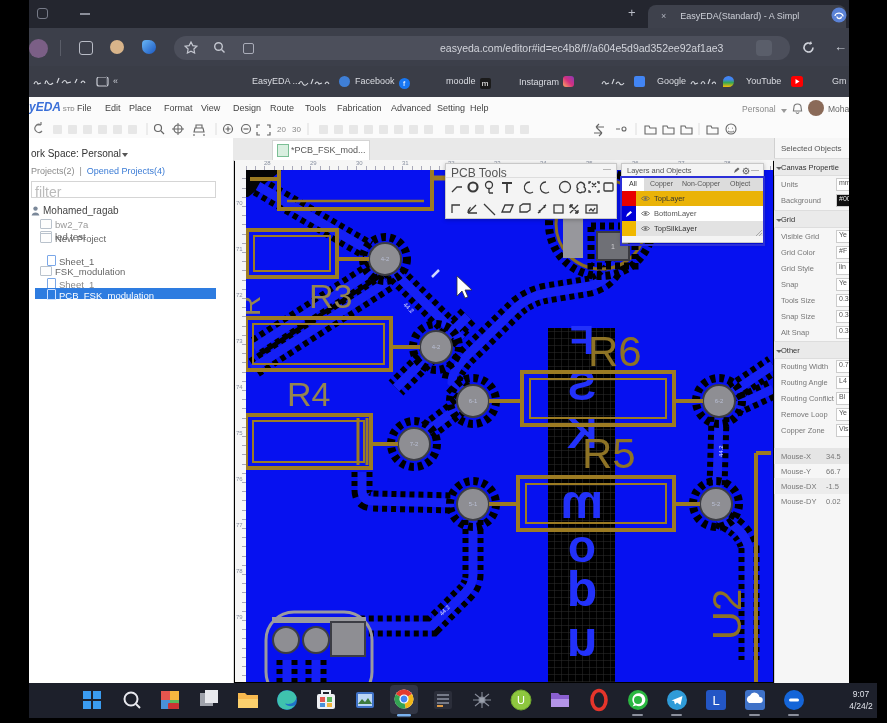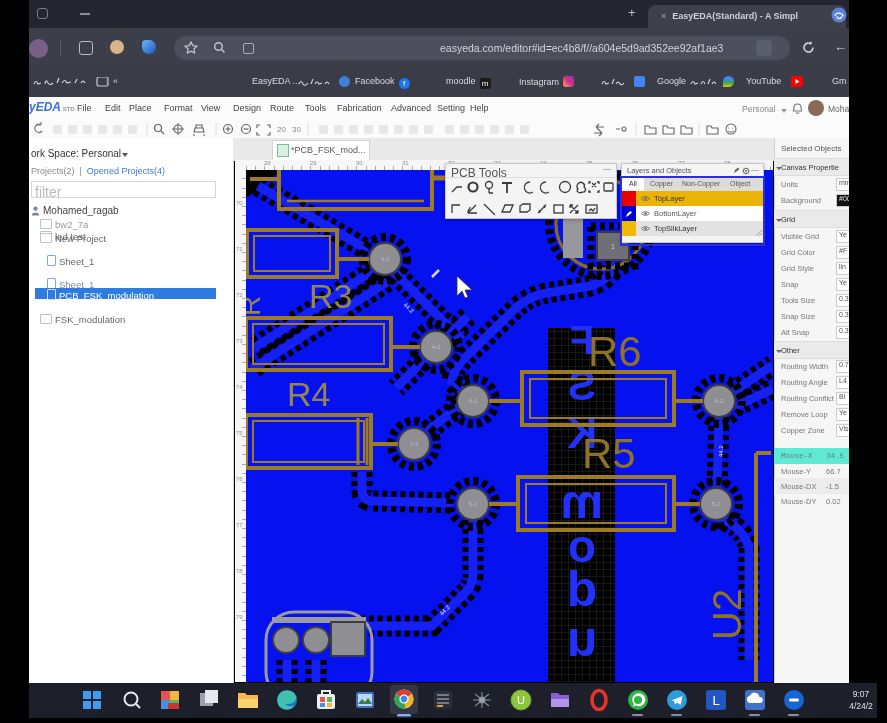--- a/index.html
+++ b/index.html
@@ -42,21 +42,21 @@
   #taskbar{left:29px;top:683px;width:848px;height:35px;background:#1d202b;}
 </style>
 </head>
 <body>
 <div id="stage">
 
   <div id="tabstrip" class="abs"></div>
   <div class="abs" style="left:37px;top:8px;width:9px;height:9px;border:1.3px solid #777b88;border-radius:3px;"></div>
   <div class="abs" style="left:80px;top:13px;width:10px;height:2px;background:#8b8e99;"></div>
   <div class="abs" style="left:628px;top:7px;width:12px;height:12px;color:#b9bcc6;font-size:13px;line-height:12px;">+</div>
-  <div id="tab" class="abs"><span style="margin-left:13px;color:#aeb2bc;">×</span><span style="margin-left:6px;font-weight:bold;">EasyEDA(Standard) - A Simpl</span></div>
+  <div id="tab" class="abs"><span style="margin-left:13px;color:#aeb2bc;">×</span><span style="margin-left:14px;">EasyEDA(Standard) - A Simpl</span></div>
   <svg class="abs" style="left:831px;top:7px;" width="16" height="16" viewBox="0 0 16 16">
       <circle cx="8" cy="8" r="7.5" fill="#5b82d6"></circle>
       <path d="M4,9 a4,3.2 0 1 1 8,.5 M6,9.5 a2.2,2 0 1 0 4.4,0" fill="none" stroke="#fff" stroke-width="1.3"></path>
     </svg>
 
   <div id="toolbar" class="abs"></div>
   <div class="abs" style="left:29px;top:39px;width:19px;height:19px;border-radius:50%;background:#7b5f86;"></div>
   <div class="abs" style="left:60px;top:40px;width:1px;height:16px;background:#5a5d68;"></div>
   <div class="abs" style="left:79px;top:41px;width:12px;height:12px;border:1.5px solid #b9bcc6;border-radius:3px;"></div>
   <div class="abs" style="left:110px;top:40px;width:14px;height:14px;border-radius:50%;background:#d8b48a;"></div>
@@ -205,21 +205,21 @@
   <div class="titem" style="left:35px;top:184px;color:#bbb;font-size:14px;">filter</div>
   <svg class="abs" style="left:31px;top:206px;" width="9" height="10" viewBox="0 0 9 10">
       <circle cx="4.5" cy="2.6" r="2.2" fill="#7a8899"></circle>
       <path d="M.6,9.6 a4,4 0 0 1 7.8,0z" fill="#7a8899"></path>
     </svg>
   <div class="titem" style="left:43px;top:205px;color:#444;font-size:10px;">Mohamed_ragab</div>
   <div class="titem" style="left:40px;top:219px;color:#9a9a9a;"><span class="fold"></span>bw2_7a</div>
   <div class="titem" style="left:40px;top:231px;color:#666;"><span class="fold"></span>led test</div>
   <div class="titem" style="left:40px;top:233px;color:#666;"><span class="fold"></span>New Project</div>
   <div class="titem" style="left:47px;top:255px;color:#666;"><span class="fdoc"></span>Sheet_1</div>
-  <div class="titem" style="left:40px;top:266px;color:#666;margin-top:48px;"><span class="fold"></span>FSK_modulation</div>
+  <div class="titem" style="left:40px;top:266px;color:#666;"><span class="fold"></span>FSK_modulation</div>
   <div class="titem" style="left:47px;top:278px;color:#888;"><span class="fdoc"></span>Sheet_1</div>
   <div class="abs" style="left:35px;top:288px;width:181px;height:11px;background:#2e7ce0;"></div>
   <div class="titem" style="left:47px;top:289px;color:#fff;"><span class="fdoc" style="border-color:#cfe0ff;background:#2e7ce0;"></span>PCB_FSK_modulation</div>
 
   <div id="dtabs" class="abs"></div>
   <div class="abs" style="left:240px;top:159px;font-size:9.5px;color:#555;">Start</div>
   <div class="abs" style="left:272px;top:140px;width:96px;height:20px;background:#fff;border:1px solid #d5d5d5;border-bottom:none;"></div>
   <div class="abs" style="left:277px;top:144px;width:10px;height:11px;background:#d9efe0;border:1px solid #7bbf95;"></div>
   <div class="abs" style="left:291px;top:145px;font-size:9px;color:#555;">*PCB_FSK_mod...</div>
 
@@ -566,21 +566,21 @@
       <span class="pval">Bl</span>
     </div>
   <div class="prow" style="left:774px;top:406px;">
       <span class="plab">Remove Loop</span>
       <span class="pval">Ye</span>
     </div>
   <div class="prow" style="left:774px;top:422px;">
       <span class="plab">Copper Zone</span>
       <span class="pval">Vis</span>
     </div>
-  <div class="prow" style="left:774px;top:448px;background:#5eead4;font-family:Liberation Mono, monospace;">
+  <div class="prow" style="left:774px;top:448px;background:#e5e5e5;">
       <span class="plab">Mouse-X</span>
       <span class="plab" style="left:52px;">34.5</span>
     </div>
   <div class="prow" style="left:774px;top:463px;">
       <span class="plab">Mouse-Y</span>
       <span class="plab" style="left:52px;">66.7</span>
     </div>
   <div class="prow" style="left:774px;top:478px;background:#ececec;">
       <span class="plab">Mouse-DX</span>
       <span class="plab" style="left:52px;">-1.5</span>

